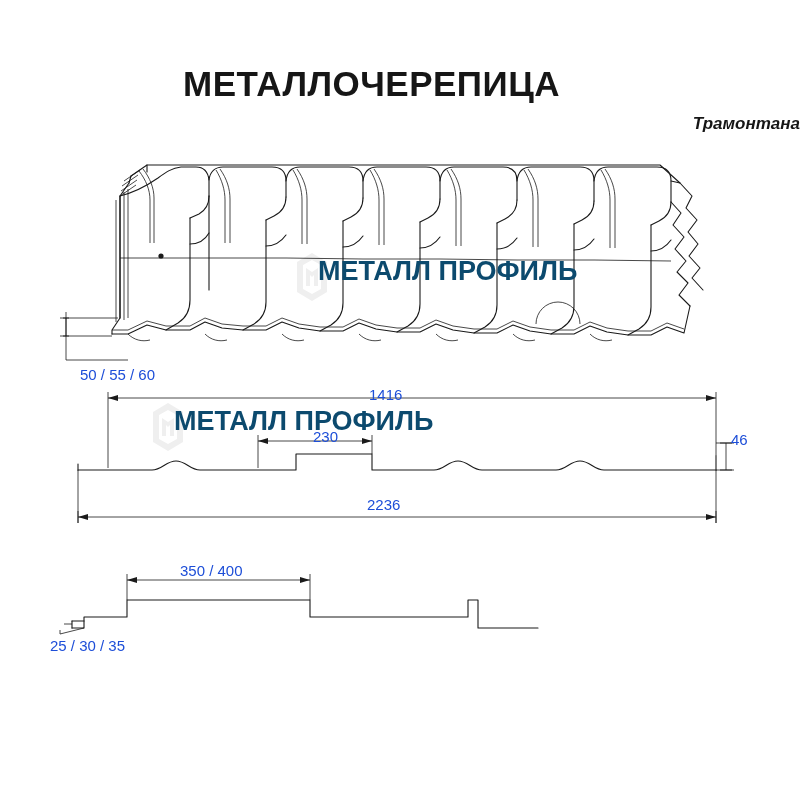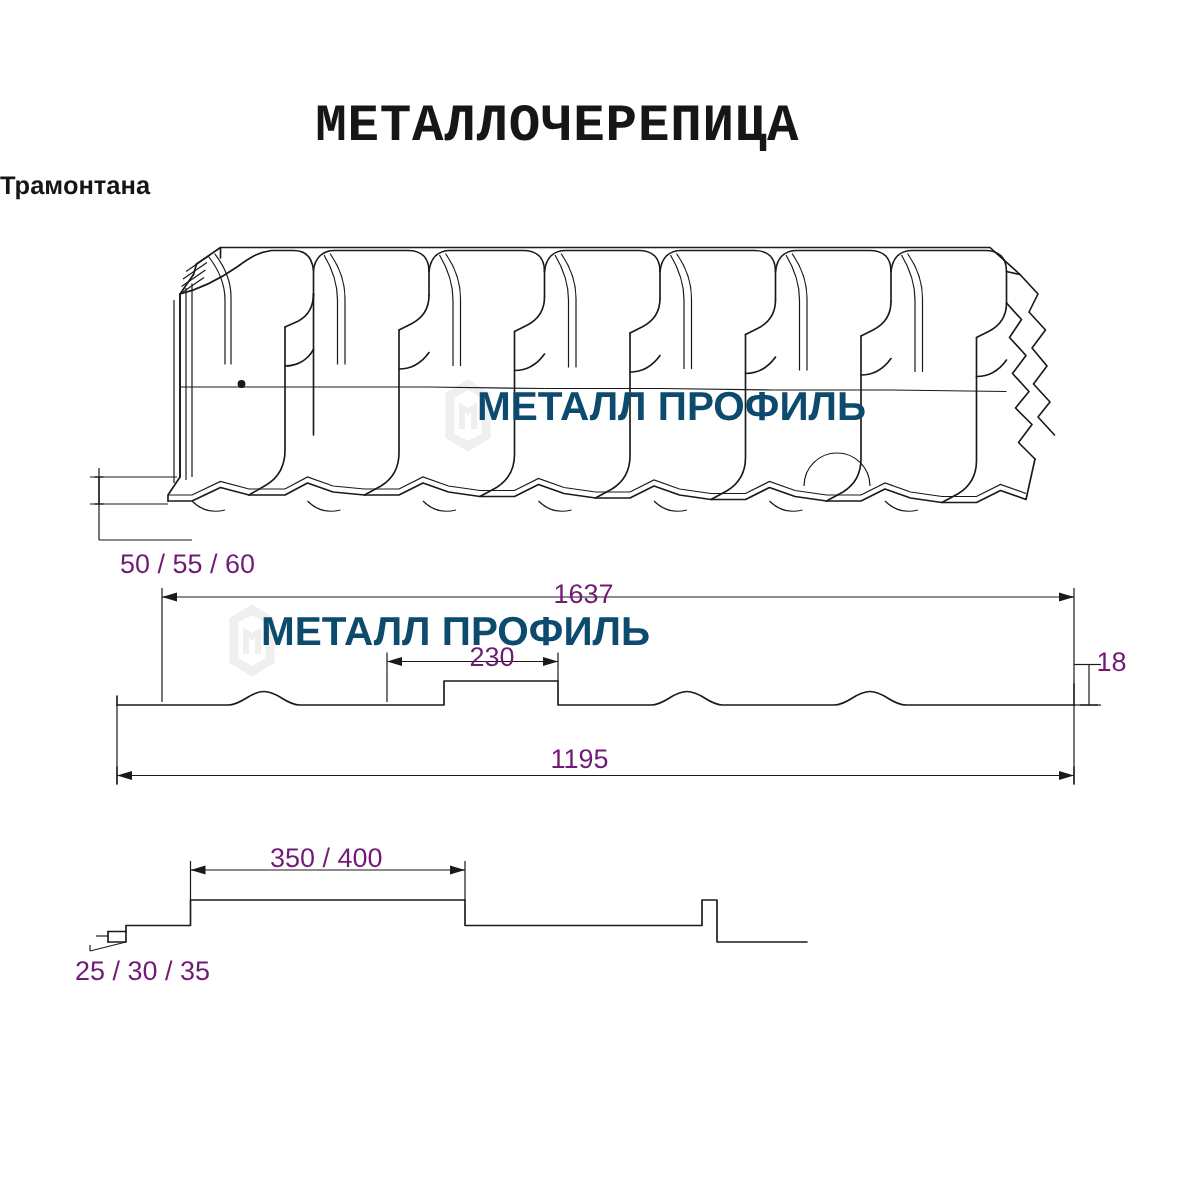--- a/index.html
+++ b/index.html
@@ -24,36 +24,36 @@
   .title-main {
     position: absolute;
     left: 0;
     top: 64px;
     width: 743px;
     text-align: center;
     font-size: 35px;
     font-weight: bold;
     letter-spacing: 0.5px;
     color: #161616;
-    font-family: Liberation Mono, monospace;
   }
   .title-sub {
     position: absolute;
     left: 0;
     top: 114px;
     width: 800px;
-    text-align: left;
+    text-align: right;
     font-size: 17px;
     font-weight: bold;
     color: #161616;
+    font-style: italic;
   }
   .dim-label {
     position: absolute;
-    font-size: 18px;
-    color: #701a75;
+    font-size: 15px;
+    color: #1d4ed8;
     white-space: nowrap;
   }
   .lbl-50-55-60 { left: 80px;  top: 366px; }
   .lbl-1155     { left: 369px; top: 386px; }
   .lbl-230      { left: 313px; top: 428px; }
   .lbl-25       { left: 731px; top: 431px; }
   .lbl-1195     { left: 367px; top: 496px; }
   .lbl-350-400  { left: 163px; top: 562px; margin-left: 17px; }
   .lbl-25-30-35 { left: 22px;  top: 637px; margin-left: 28px; }
   .wm {
@@ -283,18 +283,18 @@
   </g>
 </svg>
 
 <div class="wm wm1">МЕТАЛЛ ПРОФИЛЬ</div>
 <div class="wm wm2">МЕТАЛЛ ПРОФИЛЬ</div>
 
 <div class="title-main">МЕТАЛЛОЧЕРЕПИЦА</div>
 <div class="title-sub">Трамонтана</div>
 
 <div class="dim-label lbl-50-55-60">50 / 55 / 60</div>
-<div class="dim-label lbl-1155">1637</div>
+<div class="dim-label lbl-1155">1416</div>
 <div class="dim-label lbl-230">230</div>
-<div class="dim-label lbl-25">18</div>
-<div class="dim-label lbl-1195">1195</div>
+<div class="dim-label lbl-25">46</div>
+<div class="dim-label lbl-1195">2236</div>
 <div class="dim-label lbl-350-400">350 / 400</div>
 <div class="dim-label lbl-25-30-35">25 / 30 / 35</div>
 
 </body></html>

